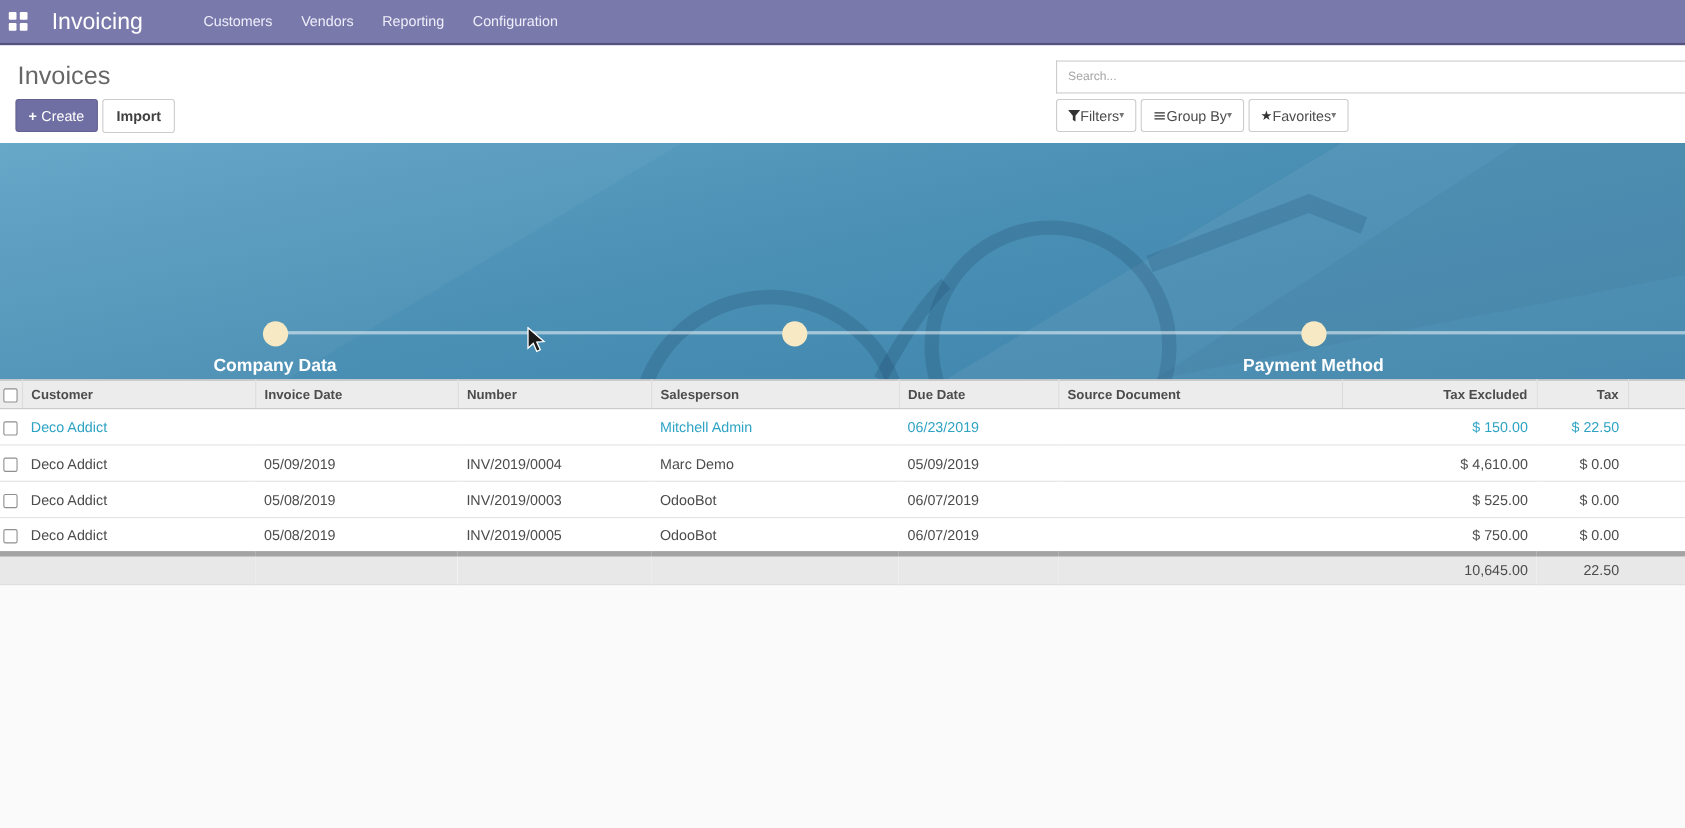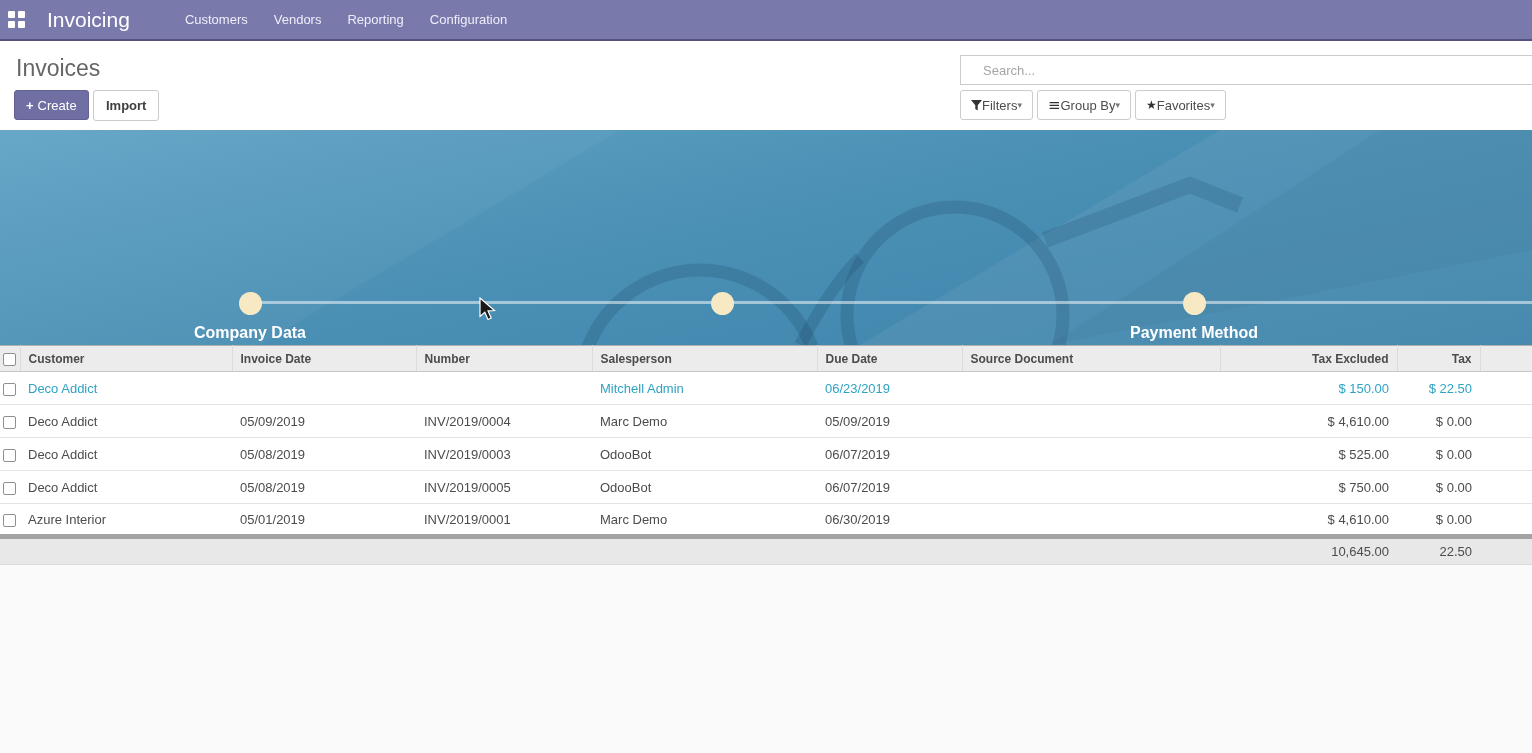--- a/index.html
+++ b/index.html
@@ -19,21 +19,21 @@
   
   .control-panel { position:absolute; top:41px; left:0; right:0; height:89px; background:#fff; }
   .page-title { position:absolute; left:16px; top:14px; font-size:23px; color:#666; }
   .btn { font-size:13px; border-radius:3px; cursor:pointer; font-family:"Liberation Sans",sans-serif; }
   .btn-create { position:absolute; left:14px; top:49px; height:30px; padding:0 11px;
                 background:#706fa3; border:1px solid #636191; color:#fff; }
   .btn-create .plus { font-weight:bold; margin-right:4px; }
   .btn-import { position:absolute; left:93px; top:49px; height:31px; padding:0 12px;
                 background:#fff; border:1px solid #ccc; color:#404040;font-weight:bold; }
   .search-input { position:absolute; left:960px; top:14px; width:572px; height:30px;
-                  border:1px solid #ccc; border-right:none; padding:0 22px; font-size:13px;
+                  border:1px solid #ccc; border-right:none; padding:0 10px; font-size:11px;
                   color:#4c4c4c; font-family:"Liberation Sans",sans-serif; outline:none; }
   .search-input::placeholder { color:#a5a5a5; }
   .filter-bar { position:absolute; left:960px; top:49px; display:flex; gap:4px; }
   .btn-filter { height:30px; padding:0 10px; background:#fff; border:1px solid #ccc;
                 color:#4c4c4c; display:flex; align-items:center; gap:0; }
   .glyph { font-family:"DejaVu Sans", sans-serif; font-size:12px; color:#333; }
   .caret { font-family:"DejaVu Sans", sans-serif; font-size:9px; color:#777; }
   .funnel-svg { display:block; }
 
   
@@ -221,32 +221,20 @@
         <td>Deco Addict</td>
         <td>05/08/2019</td>
         <td>INV/2019/0005</td>
         <td>OdooBot</td>
         <td>06/07/2019</td>
         <td></td>
         <td class="num">$ 750.00</td>
         <td class="num">$ 0.00</td>
         <td></td>
       </tr>
-      <tr>
-        <td class="cb-cell"><span class="checkbox"></span></td>
-        <td>Azure Interior</td>
-        <td>05/01/2019</td>
-        <td>INV/2019/0001</td>
-        <td>Marc Demo</td>
-        <td>06/30/2019</td>
-        <td></td>
-        <td class="num">$ 4,610.00</td>
-        <td class="num">$ 0.00</td>
-        <td></td>
-      </tr>
       <tr class="totals-row">
         <td class="cb-cell"></td>
         <td></td>
           <td></td>
           <td></td>
           <td></td>
           <td></td>
           <td></td>
         <td class="num">10,645.00</td>
         <td class="num">22.50</td>

